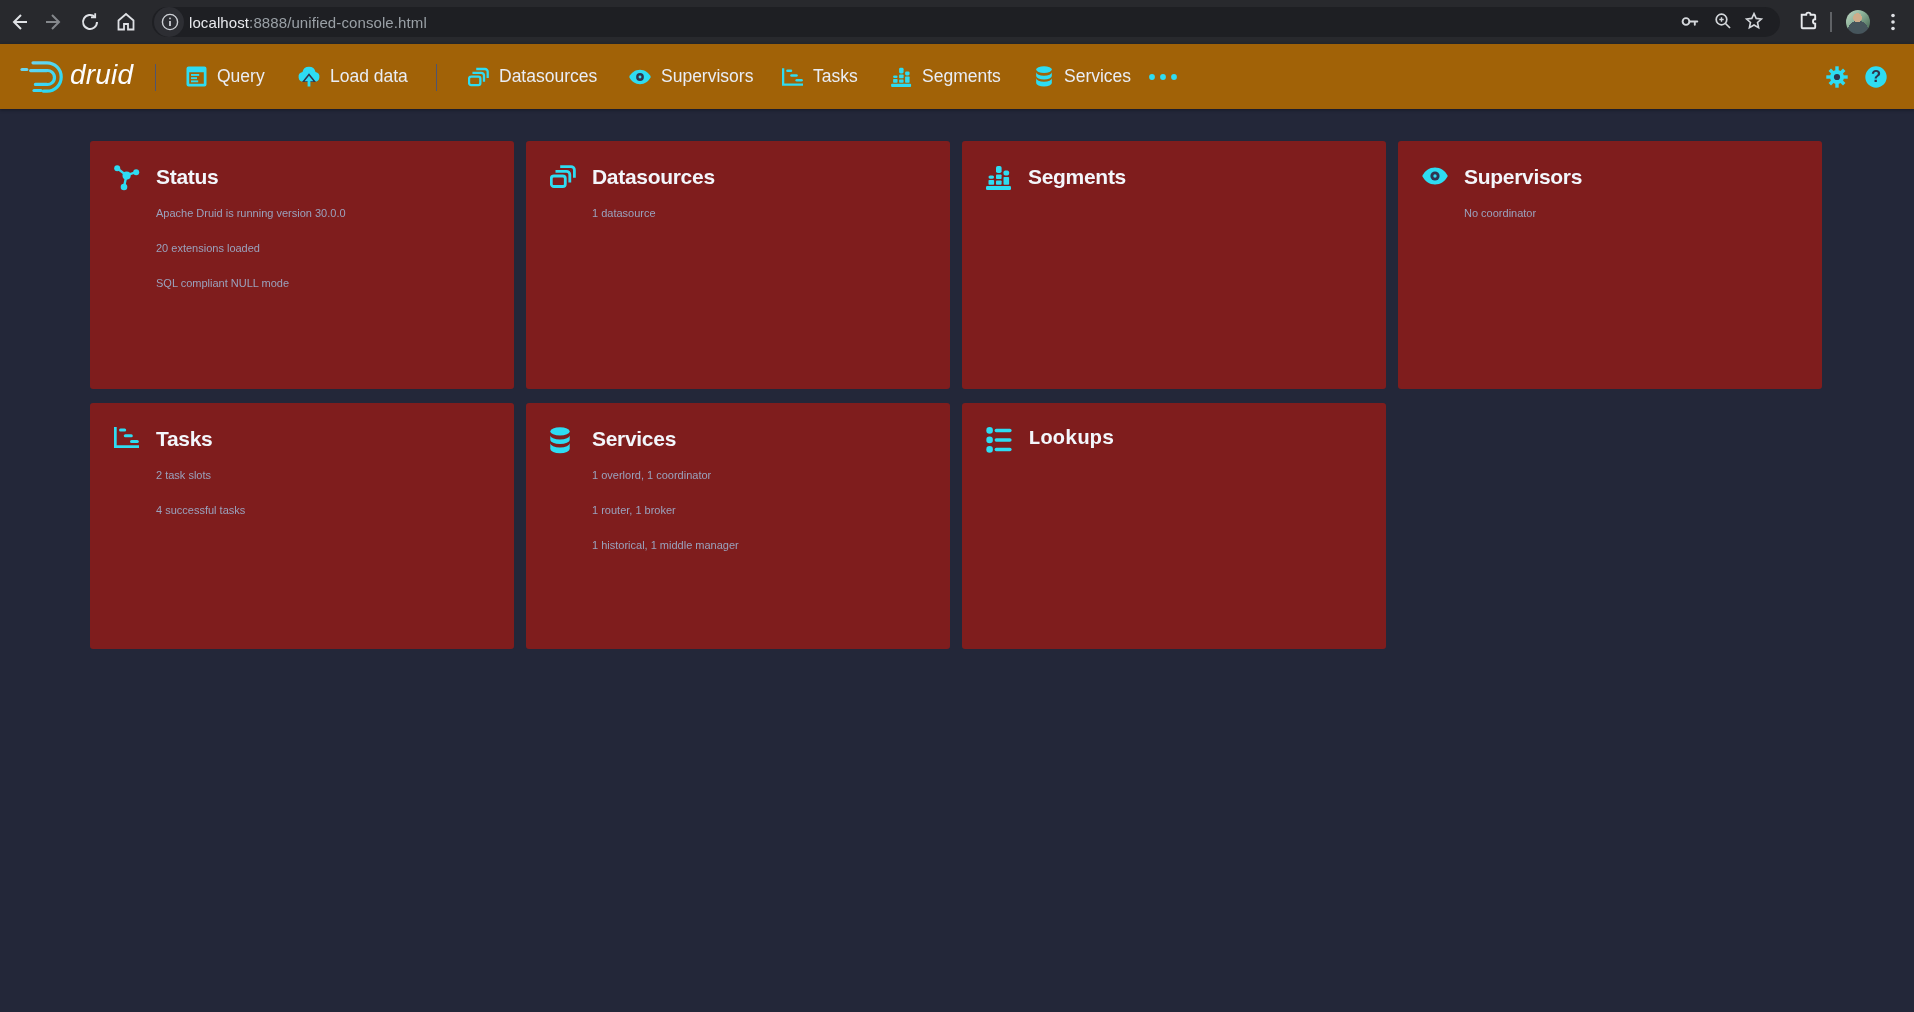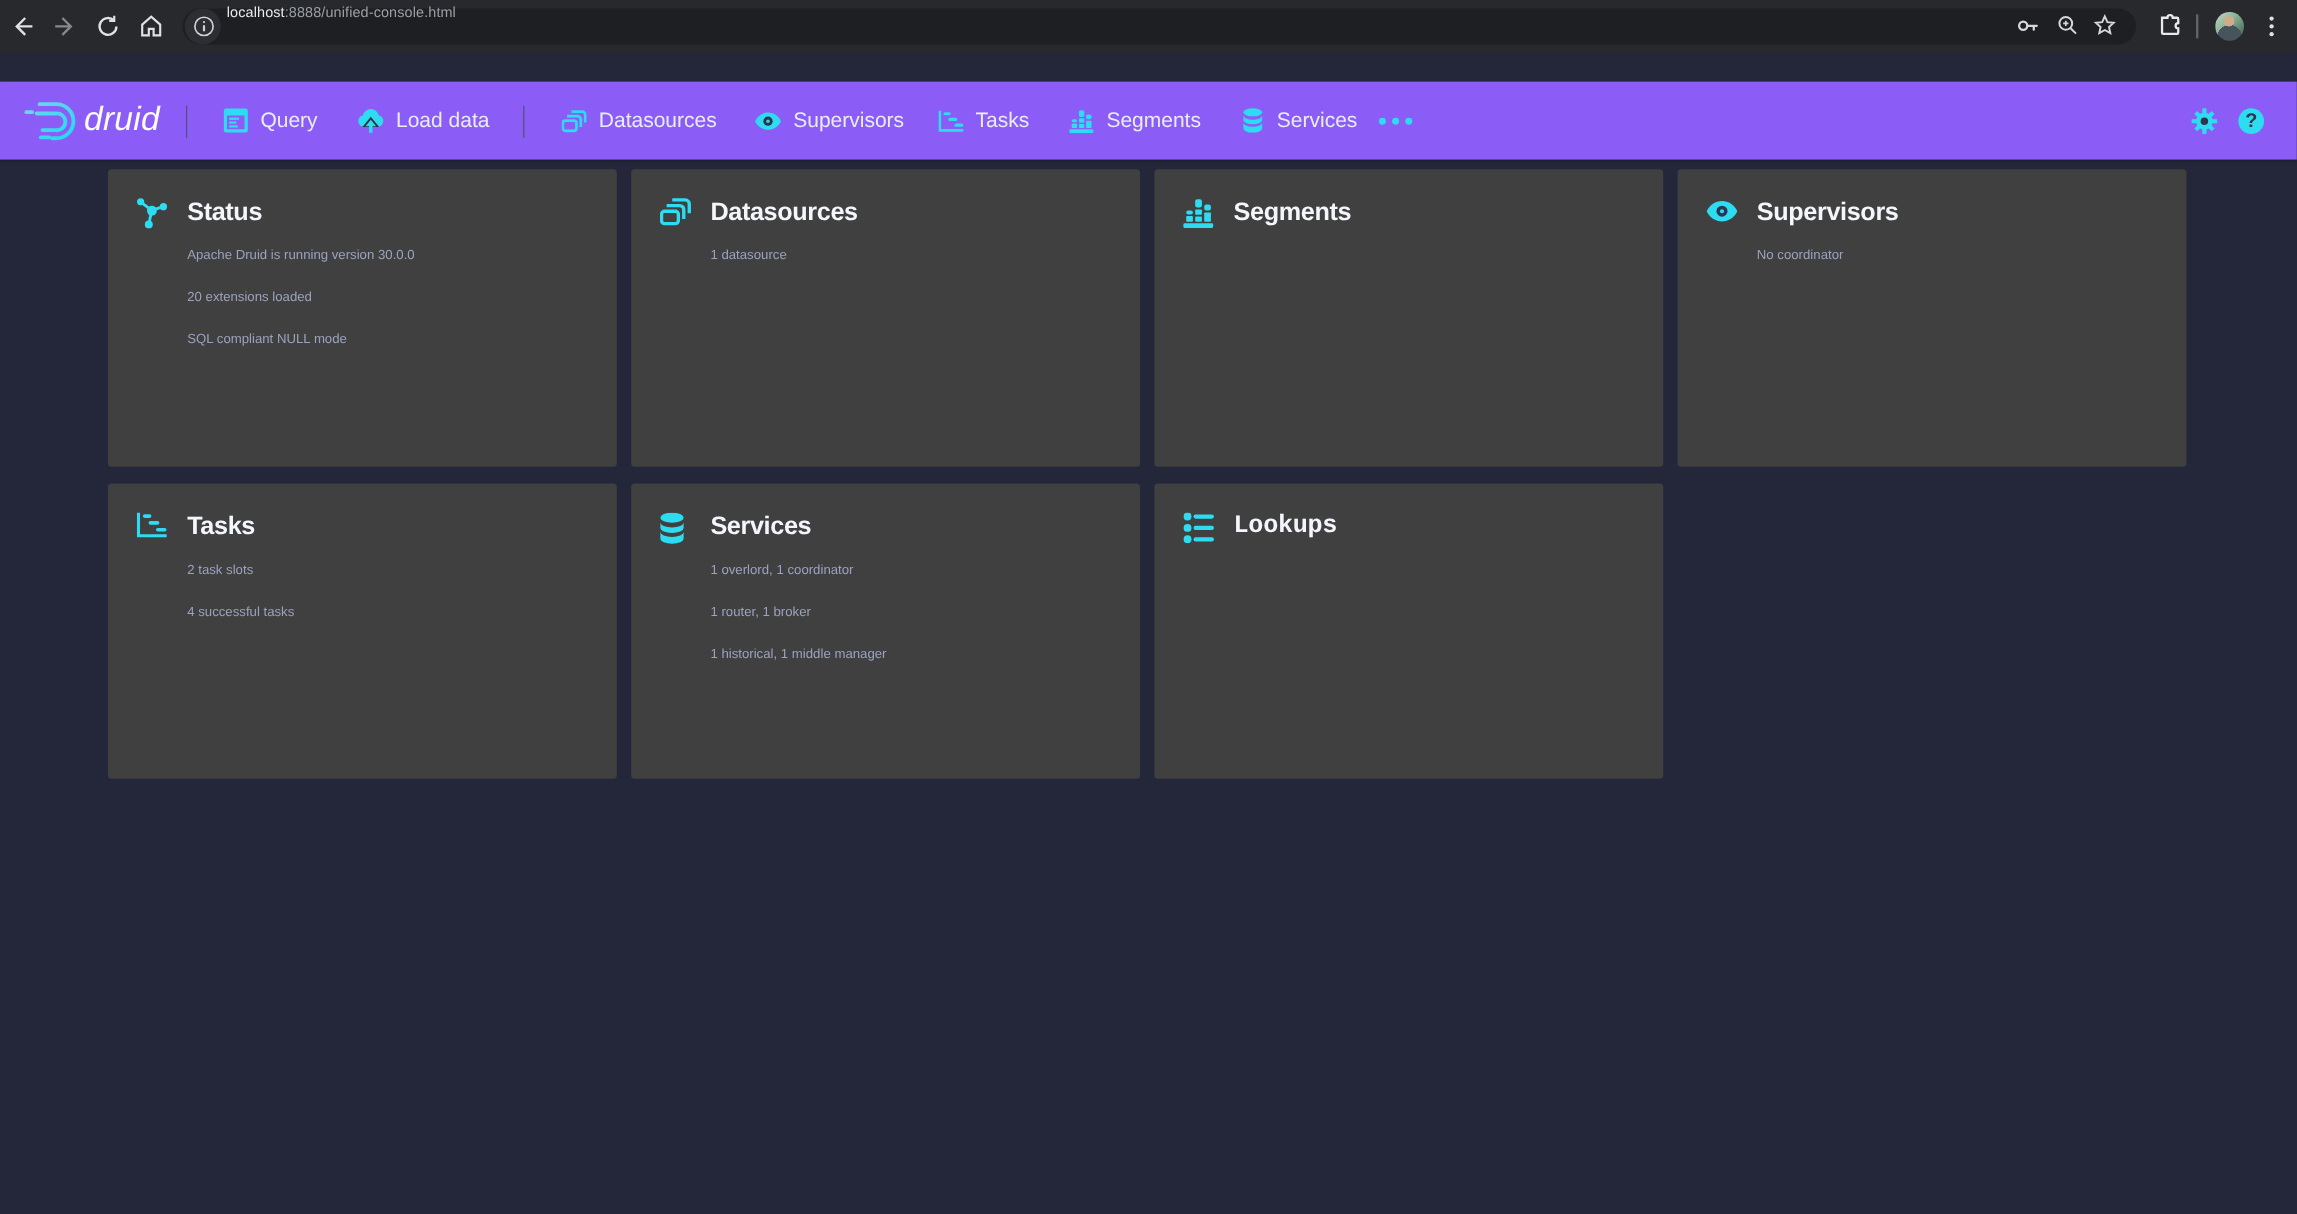--- a/index.html
+++ b/index.html
@@ -3,32 +3,32 @@
 <meta charset="utf-8">
 <style>
   * { margin:0; padding:0; box-sizing:border-box; }
   html,body { width:1914px; height:1012px; background:#232739; overflow:hidden;
     font-family:"Liberation Sans", sans-serif; }
   .abs { position:absolute; }
   
   #toolbar { position:absolute; left:0; top:0; width:1914px; height:44px; background:#28292d; }
   #pill { position:absolute; left:152px; top:7px; width:1628px; height:30px; border-radius:15px; background:#1e1f23; }
   #infocircle { position:absolute; left:154px; top:7px; width:30px; height:30px; border-radius:50%; background:#2d2e33; }
-  #urltext { position:absolute; left:189px; top:2px; font-size:12px; line-height:17px; color:#9aa0a6; letter-spacing:0.1px;}
+  #urltext { position:absolute; left:189px; top:14px; font-size:15px; line-height:17px; color:#9aa0a6; letter-spacing:0.1px;}
   #urltext b { color:#e9eaee; font-weight:normal; }
   .tbicon { position:absolute; top:11px; }
   
-  #nav { position:absolute; left:0; top:44px; width:1914px; height:65px; background:#8b5cf6;
-         box-shadow:0 1px 3px rgba(10,12,20,0.5);margin-top:24px; }
+  #nav { position:absolute; left:0; top:44px; width:1914px; height:65px; background:#a16207;
+         box-shadow:0 1px 3px rgba(10,12,20,0.5); }
   .navdiv { position:absolute; top:20px; width:1px; height:27px; background:#4d5470; }
   .navitem { position:absolute; top:0; height:65px; display:flex; align-items:center; color:#e9edf5; font-size:17.5px;justify-content:flex-end; }
   .navitem svg { display:block; }
   .navitem span { margin-left:10px; }
   
-  .card { position:absolute; width:424px; background:#404040; border-radius:3px; }
+  .card { position:absolute; width:424px; background:#7f1d1d; border-radius:3px; }
   .card .icon { position:absolute; left:24px; top:24px; }
   .card h3 { position:absolute; left:66px; top:23px; font-size:21px; line-height:25px; font-weight:700; color:#f3f6fb; letter-spacing:-0.3px; }
   .card .body { position:absolute; left:66px; top:62px; right:20px; }
   .card .body p { font-size:11px; line-height:20px; color:#9aa2bd; margin:0 0 15px 0; }
 </style>
 </head>
 <body>
 
 <div id="toolbar">
   <div id="pill"></div>

